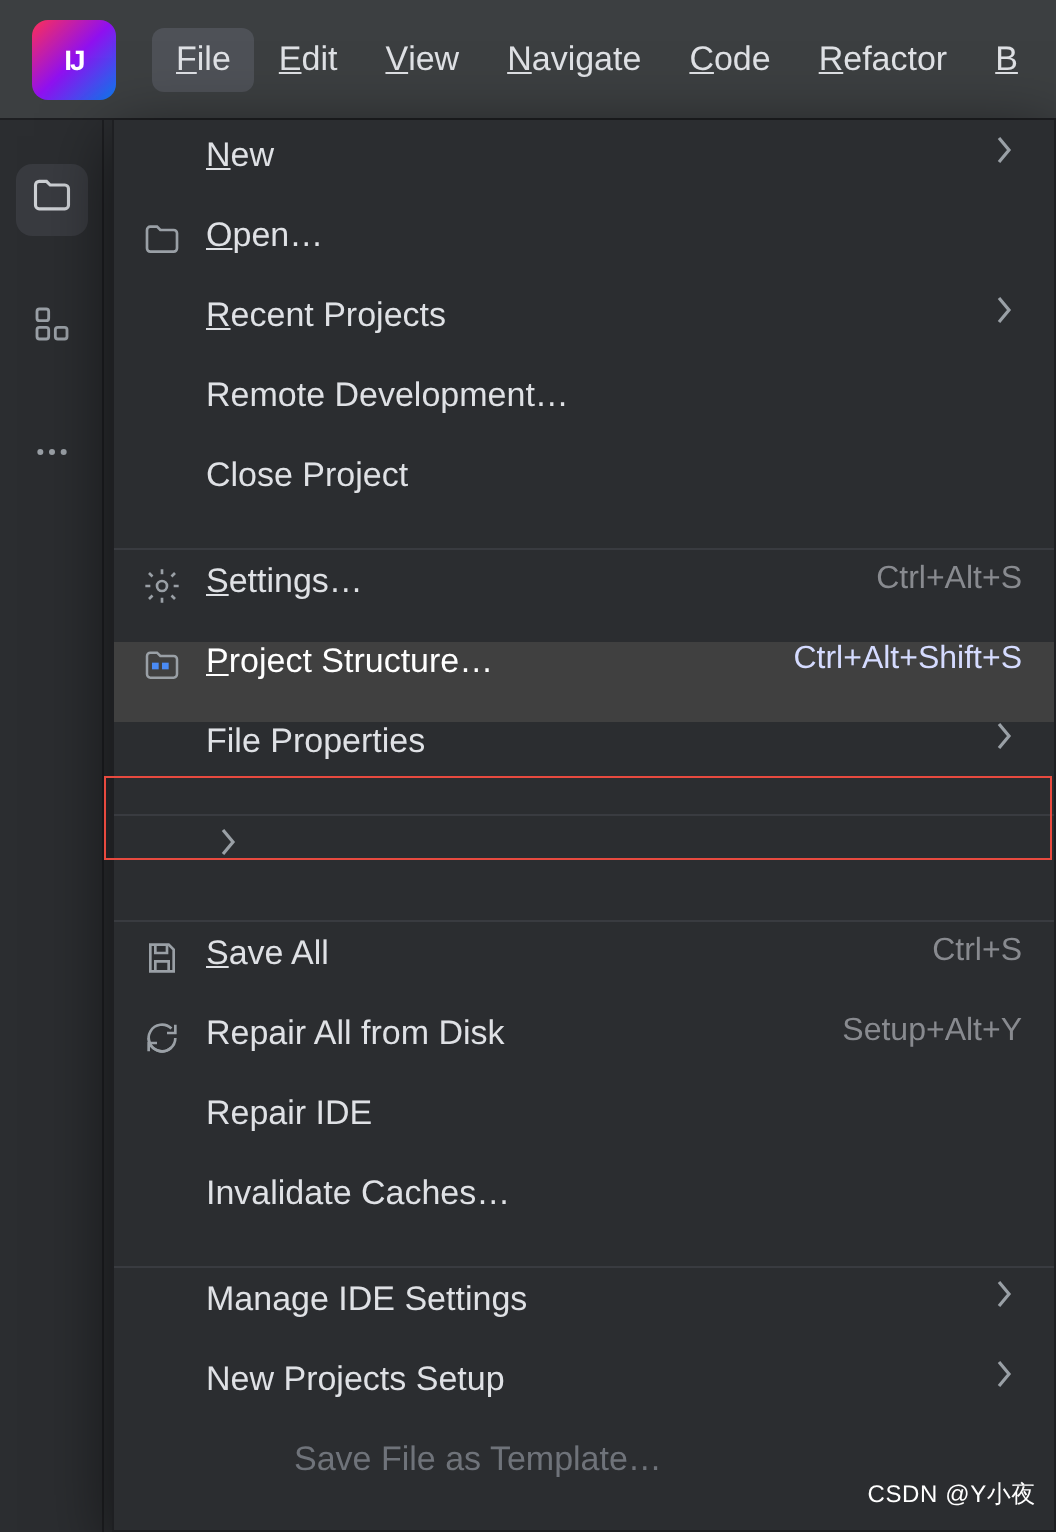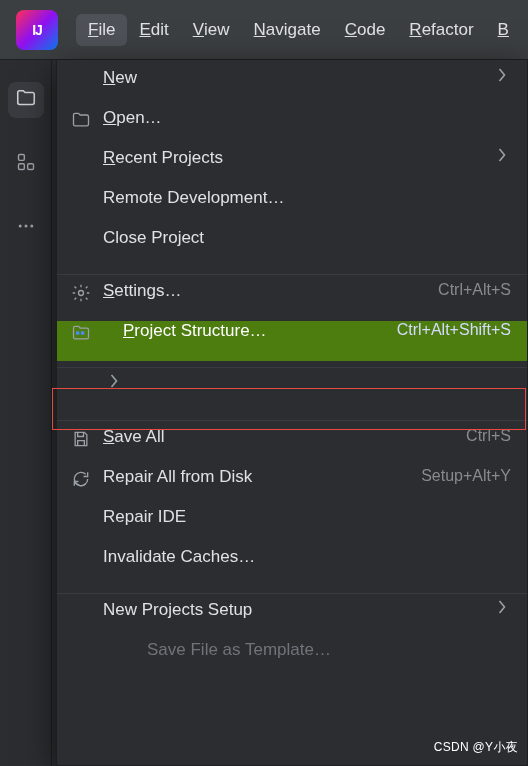--- a/index.html
+++ b/index.html
@@ -99,23 +99,22 @@
     }
     .dd-item {
       display: flex;
       align-items: flex-start;
       height: 40px;
       padding: 0 16px 0 8px;
       cursor: pointer;
       position: relative;
     }
     .dd-item[data-state="highlighted"] {
-      background: #4d7c0f;
+      background: #404040;
       color: #fff;
-      gap: 20px;
     }
     .dd-item[data-state="highlighted"] .shortcut { color: #d5dbff; }
     .dd-item[data-state="disabled"] { color: #6f737a; cursor: default; gap: 44px; }
     .dd-icon {
       width: 32px;
       height: 24px;
       display: flex;
       align-items: center;
       justify-content: center;
       color: #9aa0a6;
@@ -251,20 +250,29 @@
       <span class="dd-icon">
         <svg width="20" height="20" viewBox="0 0 24 24" fill="none">
           <path d="M3 6a2 2 0 0 1 2-2h4l2 2h8a2 2 0 0 1 2 2v9a2 2 0 0 1-2 2H5a2 2 0 0 1-2-2V6z" stroke="currentColor" stroke-width="1.5"></path>
           <rect x="6" y="10" width="4" height="4" fill="#4a8bf5"></rect>
           <rect x="12" y="10" width="4" height="4" fill="#4a8bf5"></rect>
         </svg>
       </span>
       <span class="dd-label"><span class="u">P</span>roject Structure…</span>
       <span class="shortcut">Ctrl+Alt+Shift+S</span>
     </div>
+    <div class="dd-item">
+      <span class="dd-icon"></span>
+      <span class="dd-label">File Properties</span>
+      <span class="dd-arrow">
+        <svg width="9" height="14" viewBox="0 0 8 14" fill="none">
+          <path d="M1 1l5 6-5 6" stroke="currentColor" stroke-width="1.6"></path>
+        </svg>
+      </span>
+    </div>
     <div class="dd-sep"></div>
     <div class="dd-item">
       <span class="dd-icon"></span>
       <span class="dd-arrow">
         <svg width="9" height="14" viewBox="0 0 8 14" fill="none">
           <path d="M1 1l5 6-5 6" stroke="currentColor" stroke-width="1.6"></path>
         </svg>
       </span>
     </div>
     <div class="dd-sep"></div>
@@ -292,20 +300,29 @@
       <span class="dd-icon"></span>
       <span class="dd-label">Repair IDE</span>
     </div>
     <div class="dd-item">
       <span class="dd-icon"></span>
       <span class="dd-label">Invalidate Caches…</span>
     </div>
     <div class="dd-sep"></div>
     <div class="dd-item">
       <span class="dd-icon"></span>
+      <span class="dd-label">Manage IDE Settings</span>
+      <span class="dd-arrow">
+        <svg width="9" height="14" viewBox="0 0 8 14" fill="none">
+          <path d="M1 1l5 6-5 6" stroke="currentColor" stroke-width="1.6"></path>
+        </svg>
+      </span>
+    </div>
+    <div class="dd-item">
+      <span class="dd-icon"></span>
       <span class="dd-label">New Projects Setup</span>
       <span class="dd-arrow">
         <svg width="9" height="14" viewBox="0 0 8 14" fill="none">
           <path d="M1 1l5 6-5 6" stroke="currentColor" stroke-width="1.6"></path>
         </svg>
       </span>
     </div>
     <div class="dd-item" data-state="disabled">
       <span class="dd-icon"></span>
       <span class="dd-label">Save File as Template…</span>

